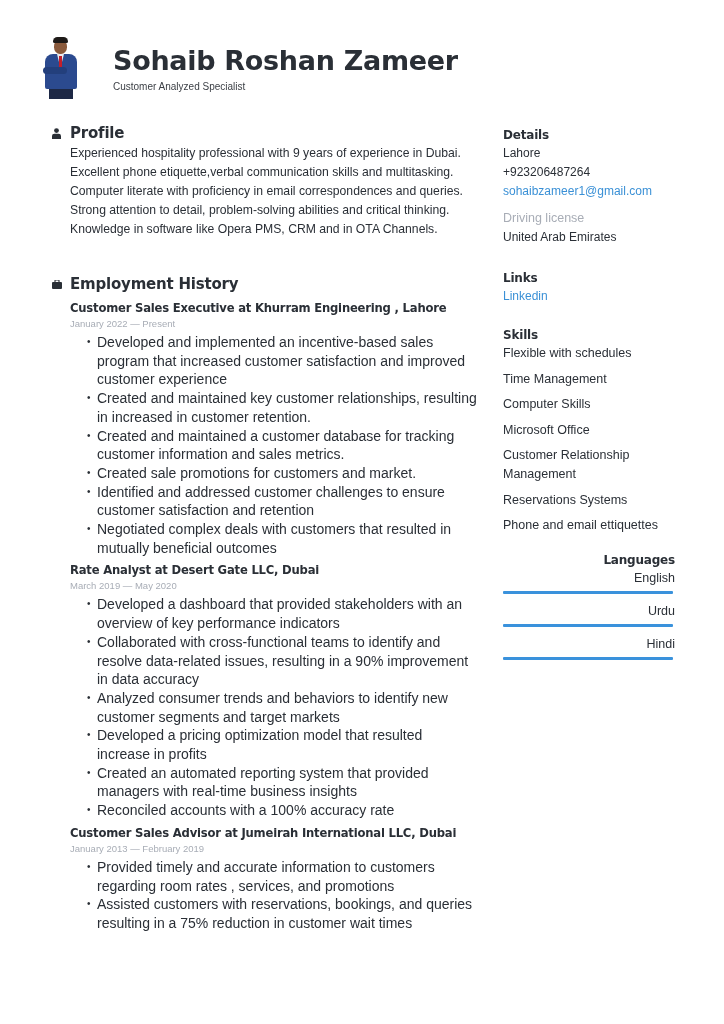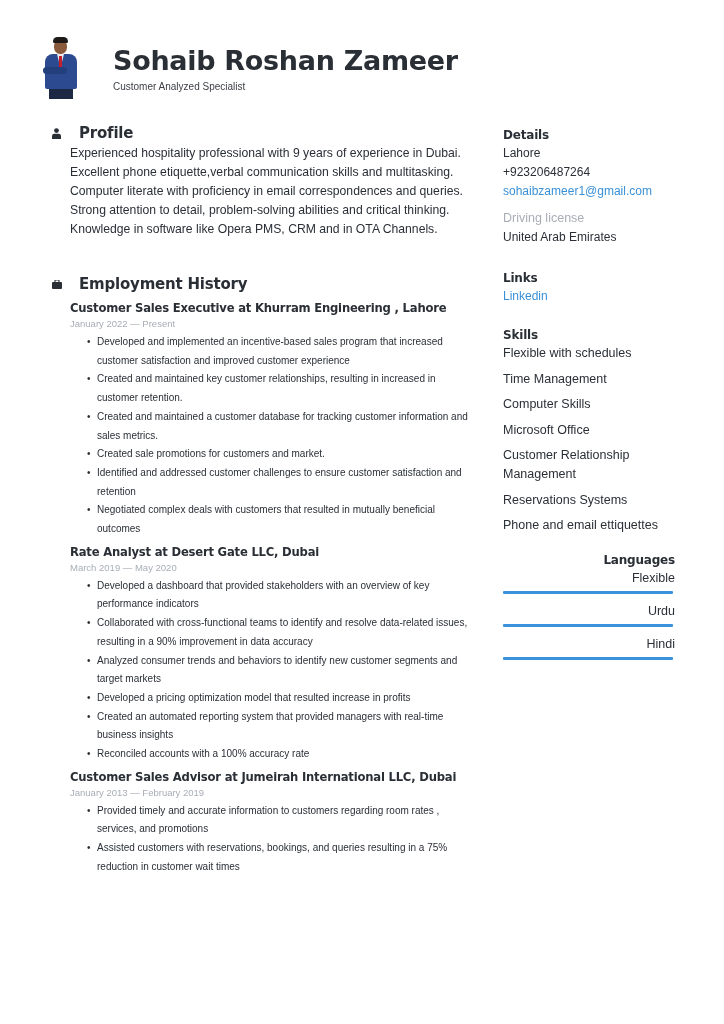--- a/index.html
+++ b/index.html
@@ -13,32 +13,32 @@
     .photo .body { position: absolute; left: 6px; top: 17px; width: 32px; height: 35px; border-radius: 8px 8px 2px 2px; background: #2b4a8f; }
     .photo .shirt { position: absolute; left: 18px; top: 17px; width: 7px; height: 14px; background: #e9e9ee; clip-path: polygon(0 0, 100% 0, 50% 100%); }
     .photo .tie { position: absolute; left: 20px; top: 19px; width: 3px; height: 14px; background: #c41f2b; }
     .photo .legs { position: absolute; left: 10px; top: 50px; width: 24px; height: 12px; background: #1d2845; }
     .photo .arm { position: absolute; left: 4px; top: 30px; width: 24px; height: 7px; border-radius: 4px; background: #233f7c; }
 
     .name { font-family: "DejaVu Sans", sans-serif; font-size: 27px; font-weight: bold; color: #2a2f36; letter-spacing: -0.3px; line-height: 32px; }
     .subtitle { font-family: "Liberation Sans", sans-serif; font-size: 10px; color: #3b3f45; margin-top: 4px; }
 
     .main { position: absolute; left: 48px; top: 122px; width: 430px; }
-    .section-head { display: flex; align-items: center; height: 22px; gap: 9px; }
+    .section-head { display: flex; align-items: center; height: 22px; }
     .section-icon { width: 22px; display: flex; align-items: center; justify-content: flex-start; padding-left: 4px; }
     .section-title { font-family: "DejaVu Sans", sans-serif; font-size: 15px; font-weight: bold; color: #2a2f36; letter-spacing: -0.2px; }
 
     .profile-text { margin-left: 22px; font-family: "Liberation Sans", sans-serif; font-size: 12.2px; line-height: 19px; color: #2a2f36; }
 
     .employment { margin-top: 34px; }
     .job { margin-left: 22px; }
     .job-title { font-family: "DejaVu Sans", sans-serif; font-size: 11.6px; font-weight: bold; color: #2a2f36; line-height: 18px; letter-spacing: -0.2px; }
     .job-dates { font-family: "Liberation Sans", sans-serif; font-size: 9.5px; color: #a8adb6; line-height: 14px; margin-bottom: 2px; }
     .bullets { list-style: none; padding-left: 18px; }
-    .bullets li { position: relative; font-family: "Liberation Sans", sans-serif; font-size: 10px; line-height: 18.7px; color: #2a2f36; padding-left: 9px; }
+    .bullets li { position: relative; font-family: "Liberation Sans", sans-serif; font-size: 14px; line-height: 18.7px; color: #2a2f36; padding-left: 9px; }
     .bullets li::before { content: "•"; position: absolute; left: -1px; top: 0; font-size: 10px; color: #2a2f36; }
     .job + .job { margin-top: 4px; }
 
     .side { position: absolute; left: 503px; top: 126px; width: 172px; }
     .side-h { font-family: "DejaVu Sans", sans-serif; font-size: 12px; font-weight: bold; color: #2a2f36; line-height: 18px; letter-spacing: -0.2px; }
     .side-t { font-family: "Liberation Sans", sans-serif; font-size: 12px; color: #2a2f36; line-height: 19px; }
     .side-link { font-family: "Liberation Sans", sans-serif; font-size: 12px; color: #3a90d6; line-height: 19px; display: block; }
     .side-muted { font-family: "Liberation Sans", sans-serif; font-size: 12.5px; color: #a8adb6; line-height: 19px; margin-top: 8px; }
     .details-block .indent-left { margin-left: -4px; }
     .links-block { margin-top: 22px; }
@@ -157,20 +157,20 @@
     <div class="skill">Time Management</div>
     <div class="skill">Computer Skills</div>
     <div class="skill">Microsoft Office</div>
     <div class="skill" style="width:150px;">Customer Relationship Management</div>
     <div class="skill">Reservations Systems</div>
     <div class="skill">Phone and email ettiquettes</div>
   </div>
 
   <div class="lang-block">
     <div class="side-h">Languages</div>
-    <div class="lang">Flexible</div>
+    <div class="lang">English</div>
     <div class="lang-bar"></div>
     <div class="lang">Urdu</div>
     <div class="lang-bar"></div>
     <div class="lang">Hindi</div>
     <div class="lang-bar"></div>
   </div>
 </div>
 
 </body></html>

